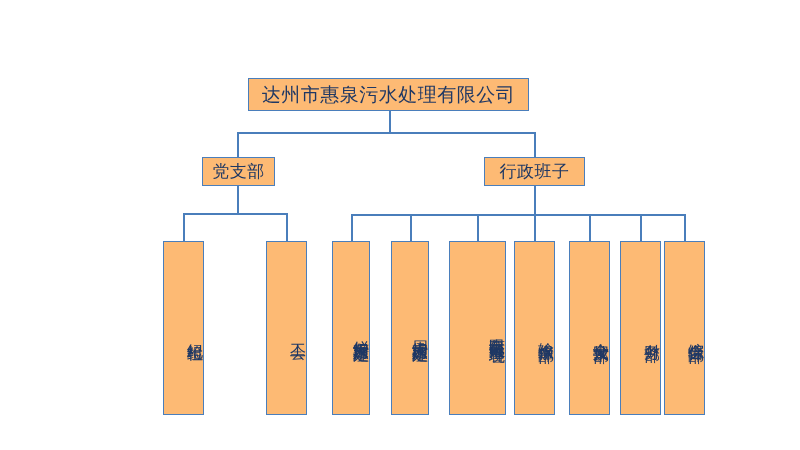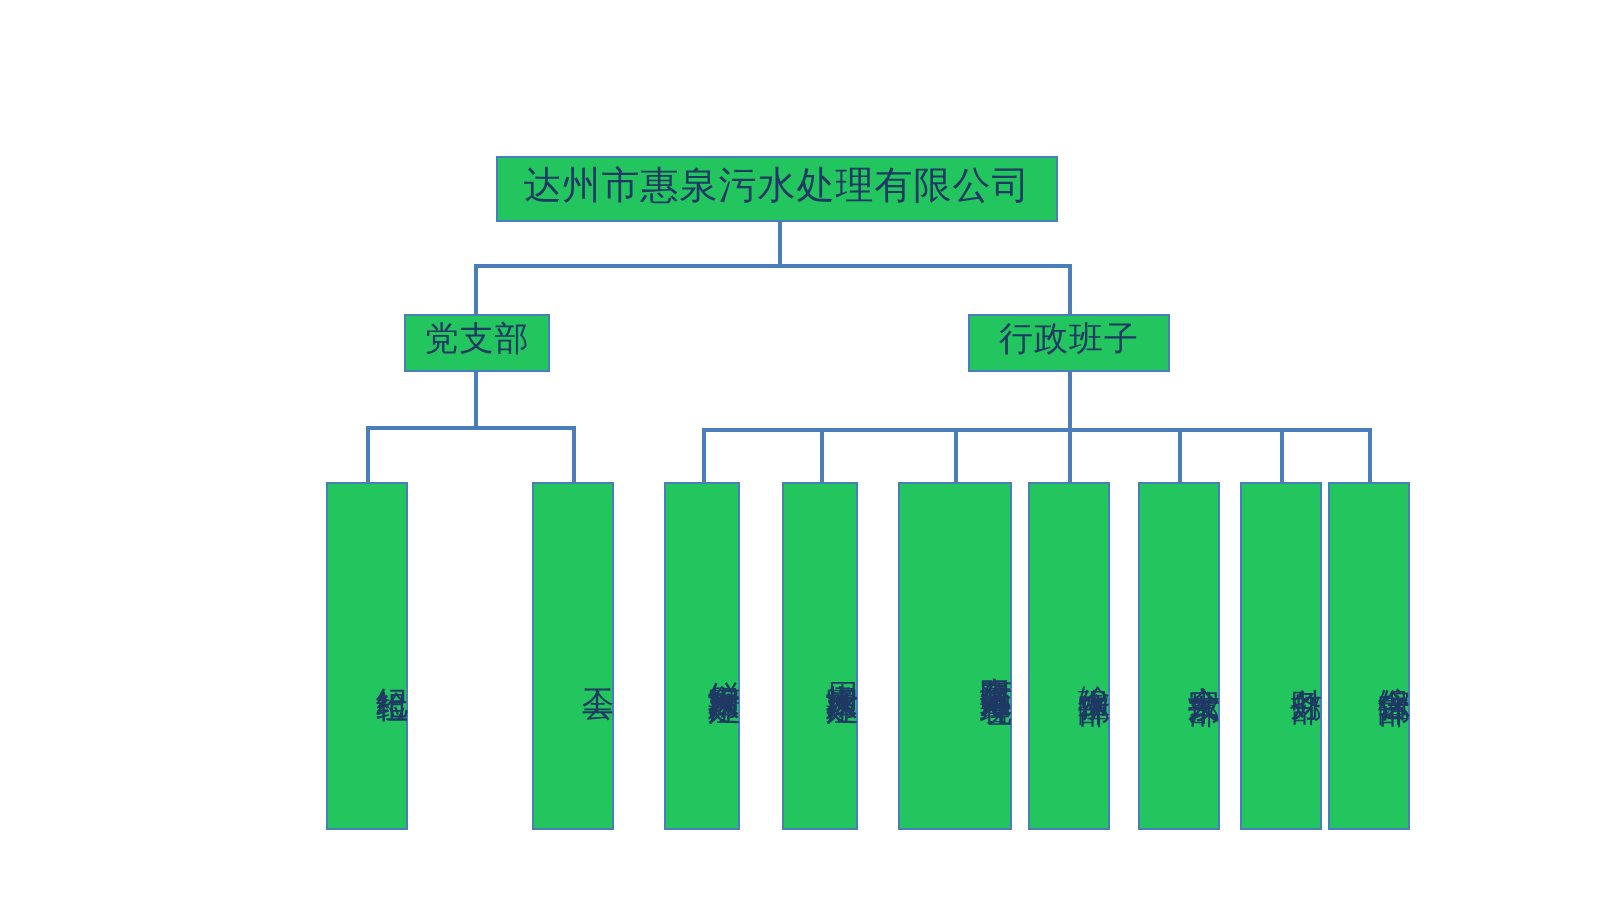--- a/index.html
+++ b/index.html
@@ -15,28 +15,27 @@
     width: 800px;
     height: 450px;
     background: #ffffff;
     overflow: hidden;
   }
   
   .node {
     position: absolute;
     box-sizing: border-box;
     border: 1.5px solid #4a7ebb;
-    background: #22c55e;
+    background: #fdba74;
     color: #1f3864;
     display: flex;
     align-items: center;
     justify-content: center;
     line-height: 1.05;
     z-index: 3;
-    font-family: Liberation Mono, monospace;
   }
   .node-root {
     font-size: 19px;
     letter-spacing: 0.5px;
     white-space: nowrap;
   }
   .node-mid {
     font-size: 17px;
     letter-spacing: 0.5px;
     white-space: nowrap;

